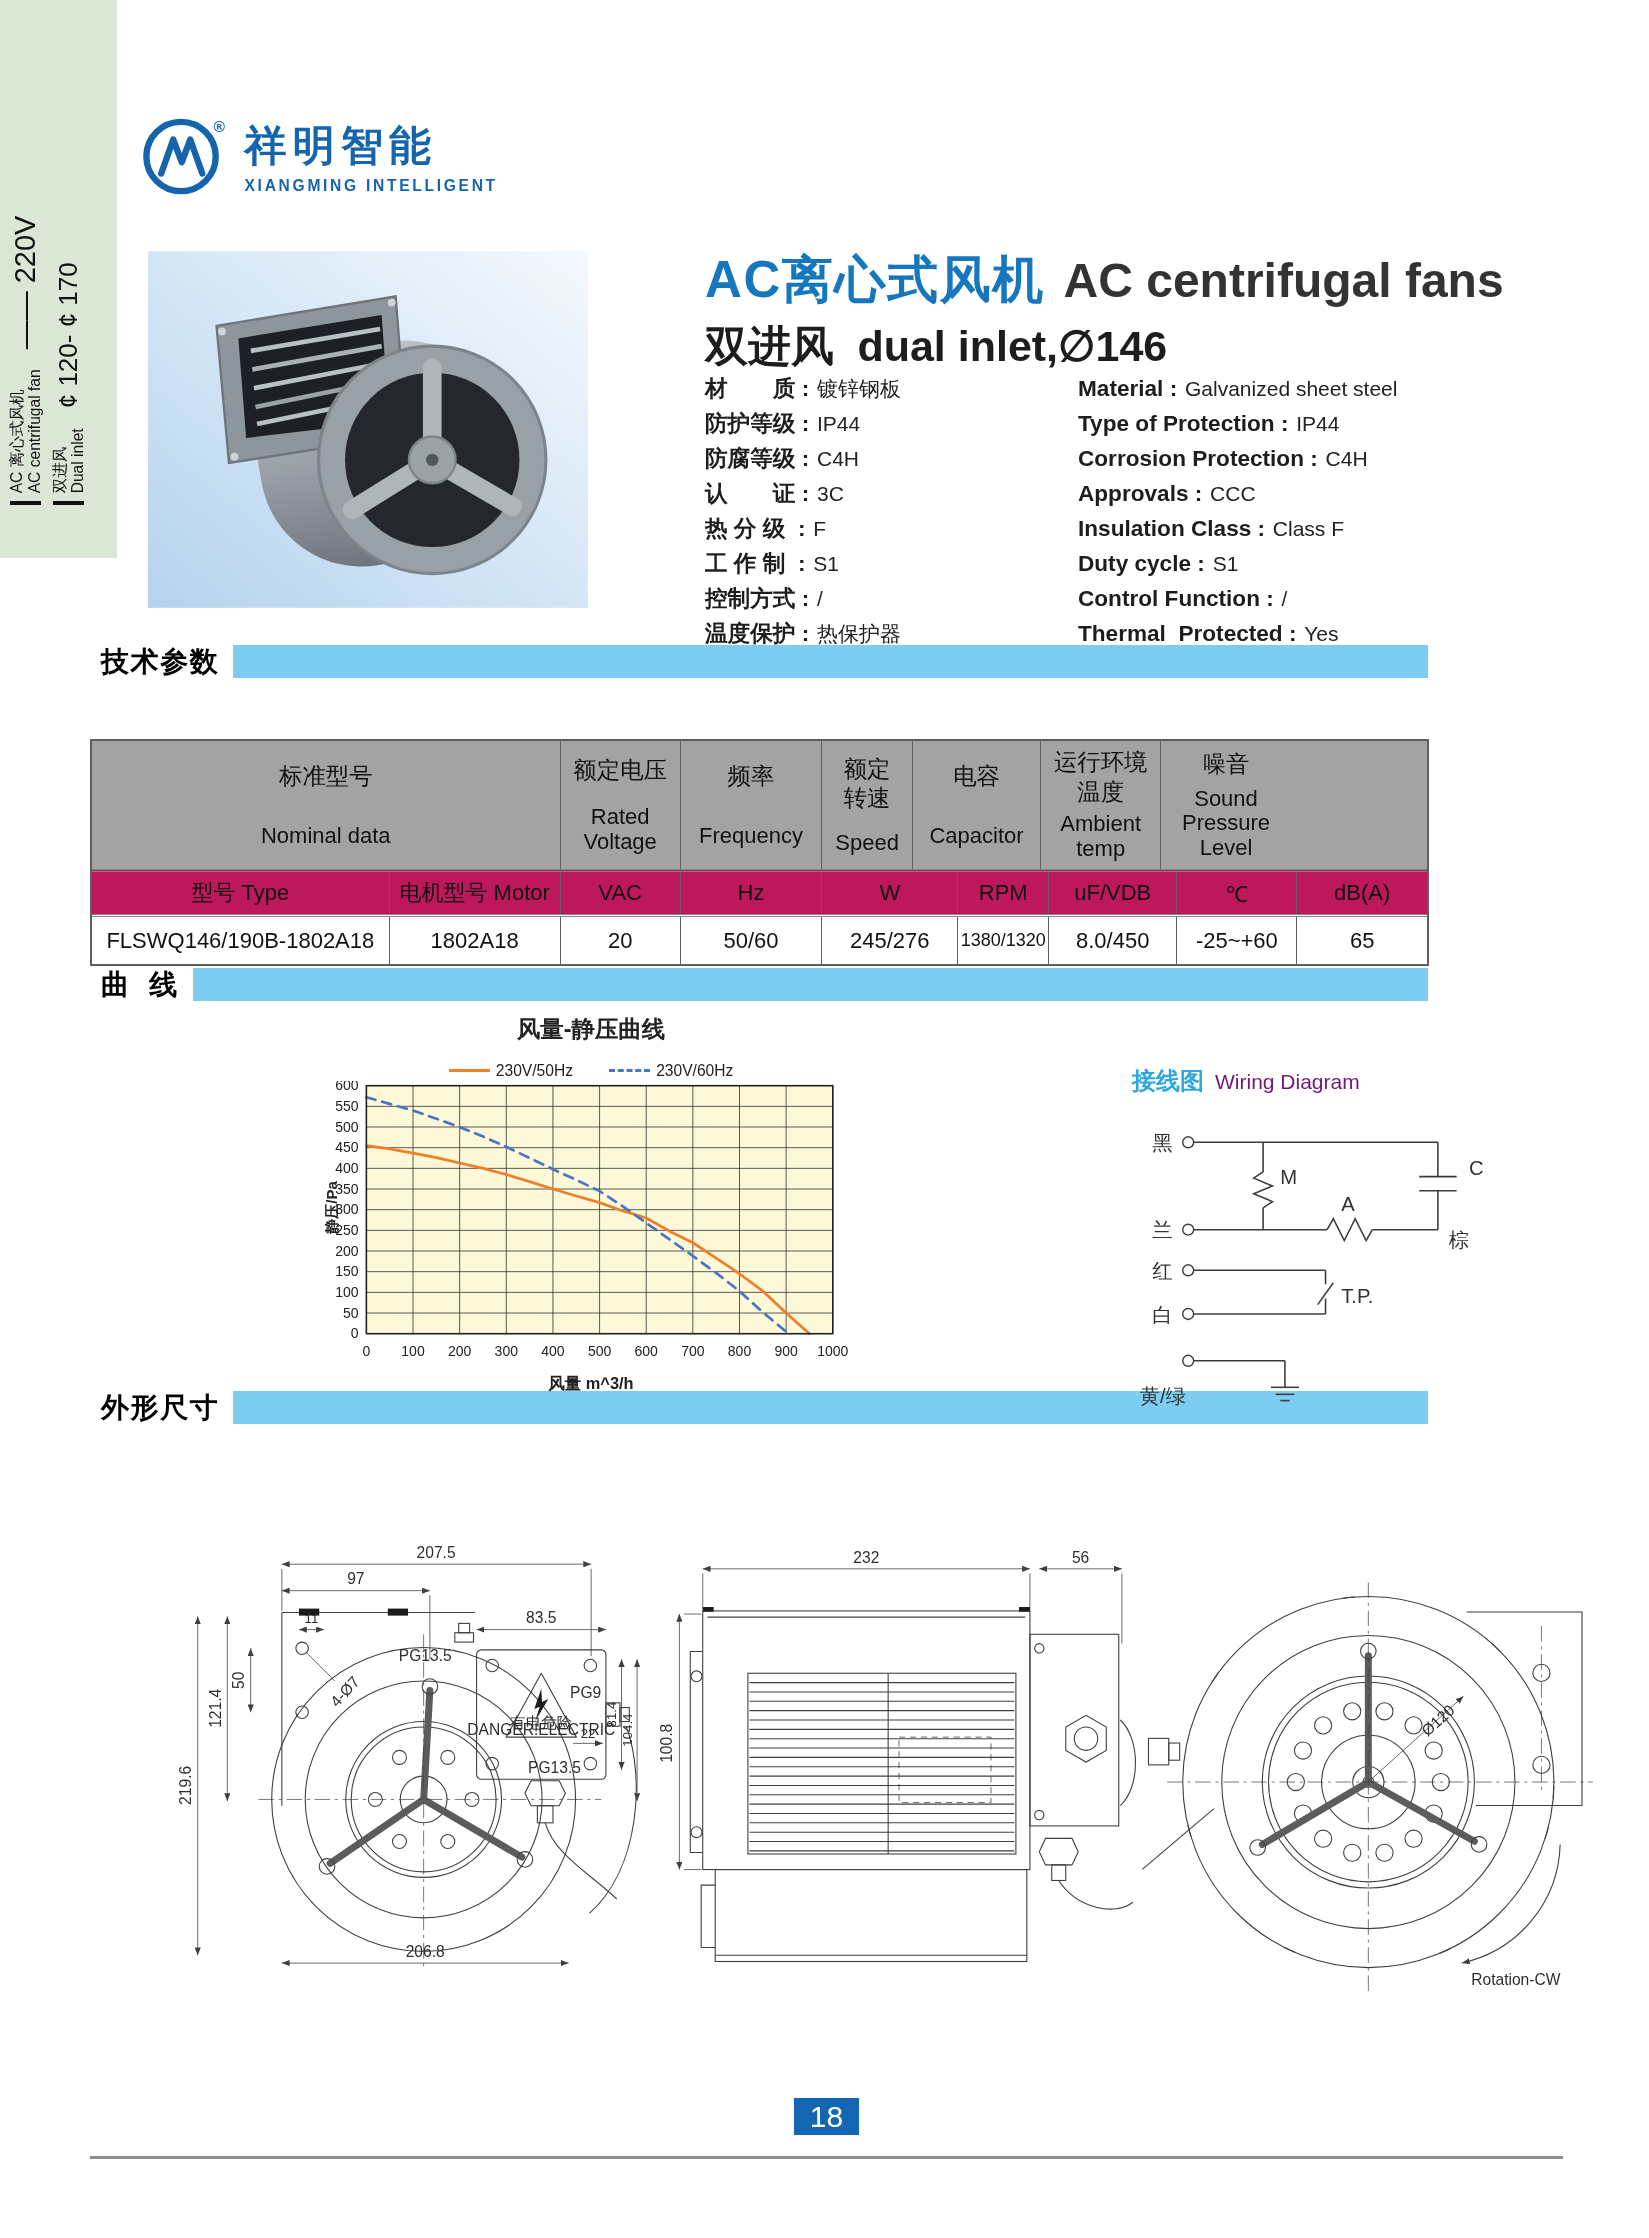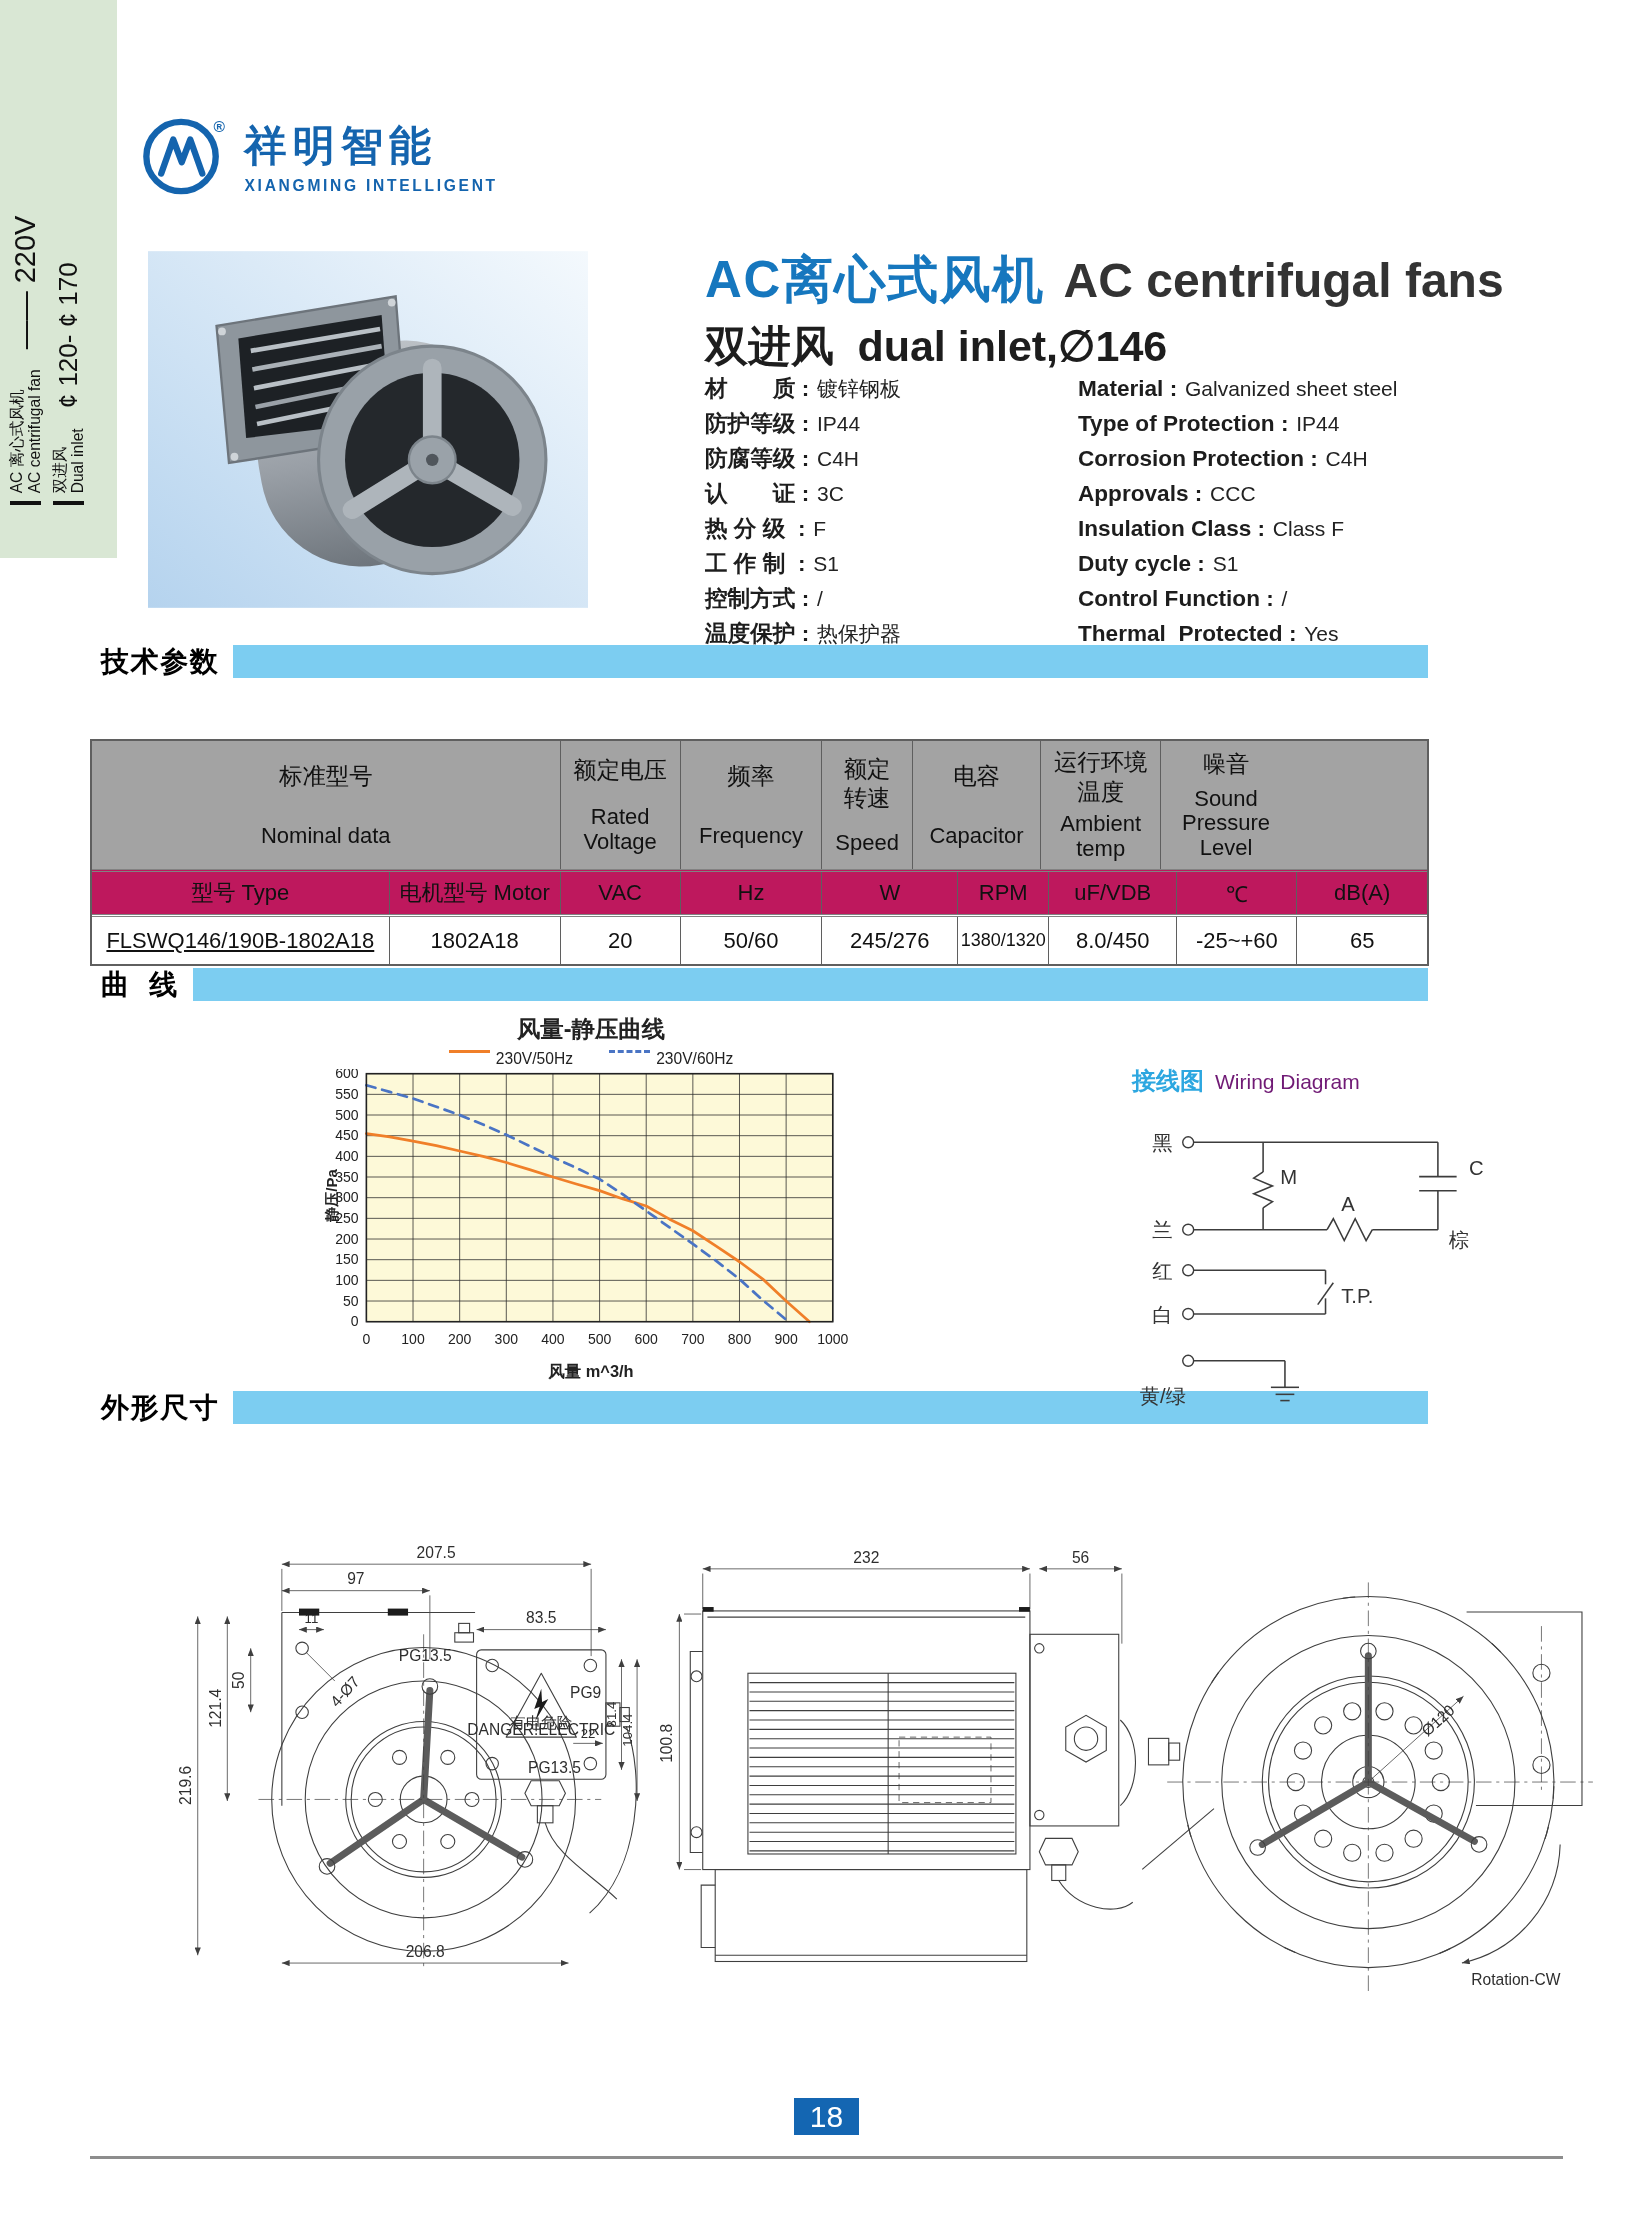--- a/index.html
+++ b/index.html
@@ -61,21 +61,21 @@
   .tt-head2{height:42px;background:#be185d;border-top:3.1px double #828282;font-size:22px;color:#111;}
   .tt-head2 .tt-cell{justify-content:center;}
   .tt-data{height:47px;background:#fff;border-top:3.1px double #828282;font-size:22px;color:#111;}
   .tt-data .tt-cell{justify-content:center;}
   .cell-sm{font-size:18px !important;}
 
   
   .chart{left:318px;top:1013px;width:546px;}
   .chart-title{text-align:center;font-size:23.4px;font-weight:bold;color:#222;}
   .chart-legend{display:flex;justify-content:center;gap:36px;margin:4.7px 0 1.6px;font-size:15.6px;align-items:center;color:#222;}
-  .leg-item{display:flex;align-items:flex-start;}
+  .leg-item{display:flex;align-items:center;margin-top:12px;}
   .leg-line{display:inline-block;width:41px;height:0;margin-right:6.2px;}
   .chart-wrap{position:relative;}
   .chart-ylab{position:absolute;left:-12.5px;top:117px;transform:rotate(-90deg);font-size:15px;font-weight:bold;color:#222;}
   .chart-xlab{text-align:center;font-size:16.4px;font-weight:bold;margin-top:1.6px;color:#222;}
 
   
   .wiring{left:1132px;top:1065px;width:437px;}
   .wiring-title{display:flex;gap:11px;align-items:baseline;}
   .w-cn{font-size:24px;font-weight:bold;color:#2da7e0;}
   .w-en{font-size:21px;color:#701a75;}
@@ -335,21 +335,21 @@
         <div class="tt-cell" style="width: 12.8%;">电机型号  Motor</div>
         <div class="tt-cell" style="width: 9%;">VAC</div>
         <div class="tt-cell" style="width: 10.6%;">Hz</div>
         <div class="tt-cell" style="width: 10.2%;">W</div>
         <div class="tt-cell" style="width: 6.8%;">RPM</div>
         <div class="tt-cell" style="width: 9.6%;">uF/VDB</div>
         <div class="tt-cell" style="width: 9%;">℃</div>
         <div class="tt-cell" style="width: 9.7%;">dB(A)</div>
       </div>
       <div class="tt-row tt-data">
-        <div class="tt-cell" style="width: 22.3%; text-decoration: underline;">FLSWQ146/190B-1802A18</div>
+        <div class="tt-cell" style="width: 22.3%;">FLSWQ146/190B-1802A18</div>
         <div class="tt-cell" style="width: 12.8%;">1802A18</div>
         <div class="tt-cell" style="width: 9%;">20</div>
         <div class="tt-cell" style="width: 10.6%;">50/60</div>
         <div class="tt-cell" style="width: 10.2%;">245/276</div>
         <div class="tt-cell cell-sm" style="width: 6.8%;">1380/1320</div>
         <div class="tt-cell" style="width: 9.6%;">8.0/450</div>
         <div class="tt-cell" style="width: 9%;">-25~+60</div>
         <div class="tt-cell" style="width: 9.7%;">65</div>
       </div>
     </div>

